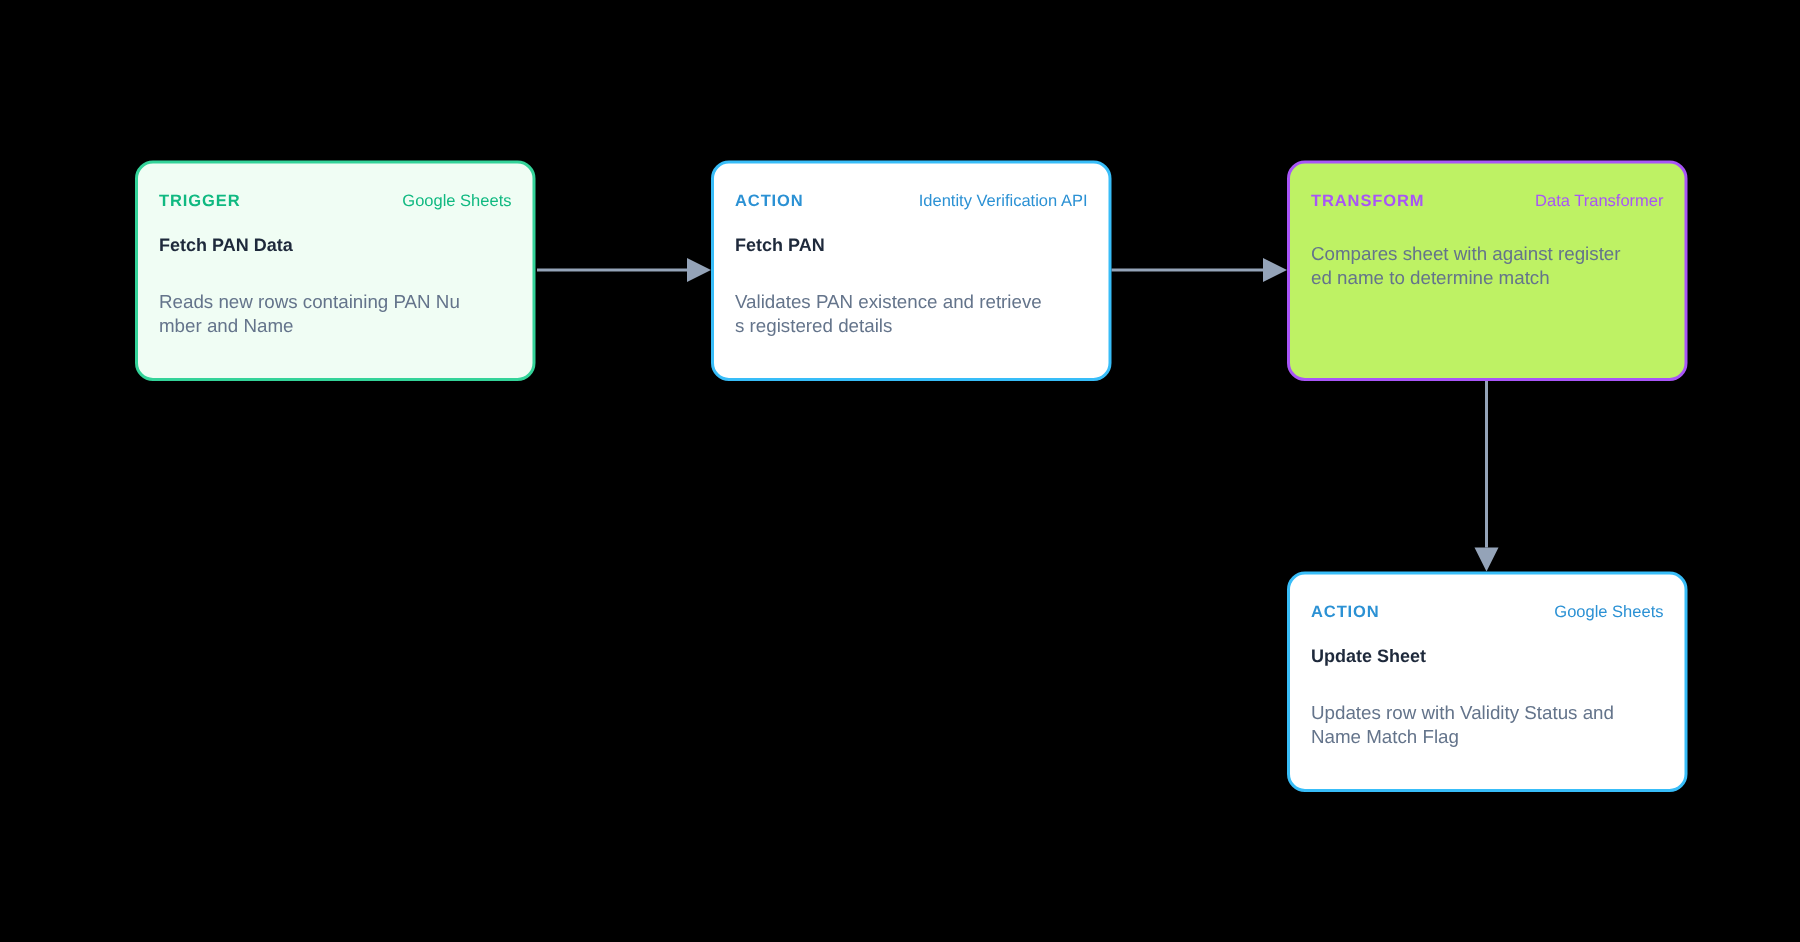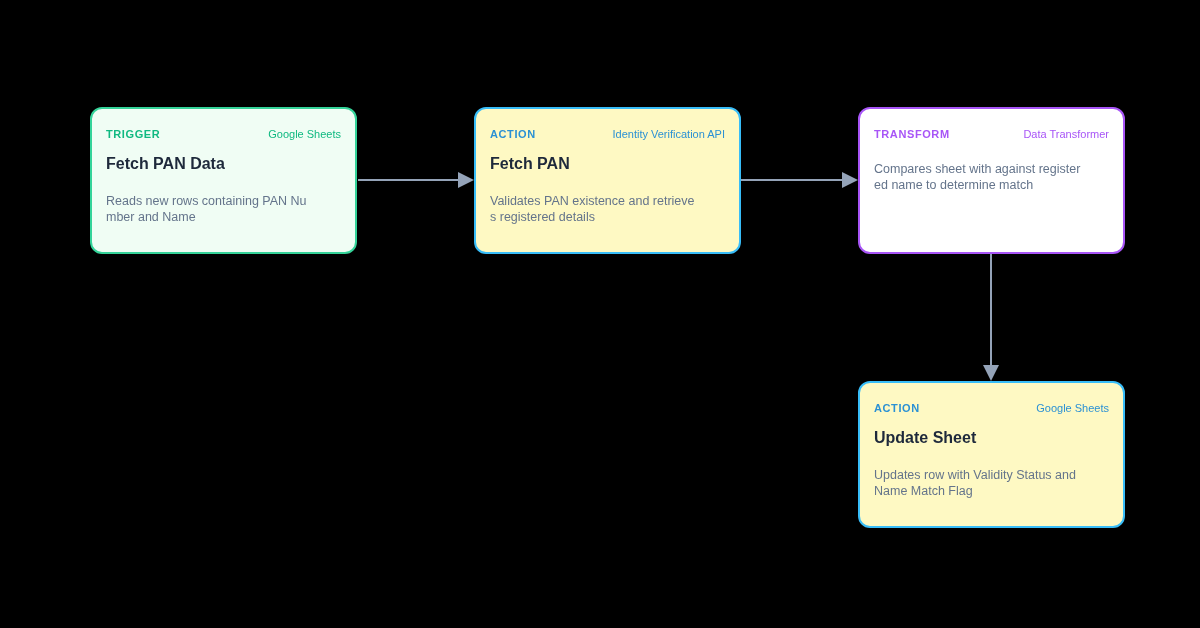--- a/index.html
+++ b/index.html
@@ -50,21 +50,21 @@
 
   .node-service {
     font-size: 11px;
     font-weight: normal;
     line-height: 14px;
     white-space: nowrap;
   }
 
   .node-title {
     margin-top: 13px;
-    font-size: 16px;
+    font-size: 12px;
     font-weight: bold;
     color: #1e293b;
     line-height: 19px;
     white-space: nowrap;
   }
 
   .node-desc {
     margin-top: 20px;
     font-size: 12.5px;
     color: #64748b;
@@ -75,28 +75,28 @@
 
   
   .node.trigger-green {
     background: #f0fdf4;
     border-color: #34d399;
   }
   .node.trigger-green .node-kind,
   .node.trigger-green .node-service { color: #10b981; }
 
   .node.action-blue {
-    background: #fef9c3;
+    background: #ffffff;
     border-color: #38bdf8;
   }
   .node.action-blue .node-kind,
   .node.action-blue .node-service { color: #2b91d4; }
 
   .node.transform-purple {
-    background: #ffffff;
+    background: #bef264;
     border-color: #a855f7;
   }
   .node.transform-purple .node-kind,
   .node.transform-purple .node-service { color: #a855f7; }
 
   
   #edges {
     position: absolute;
     left: 0;
     top: 0;

